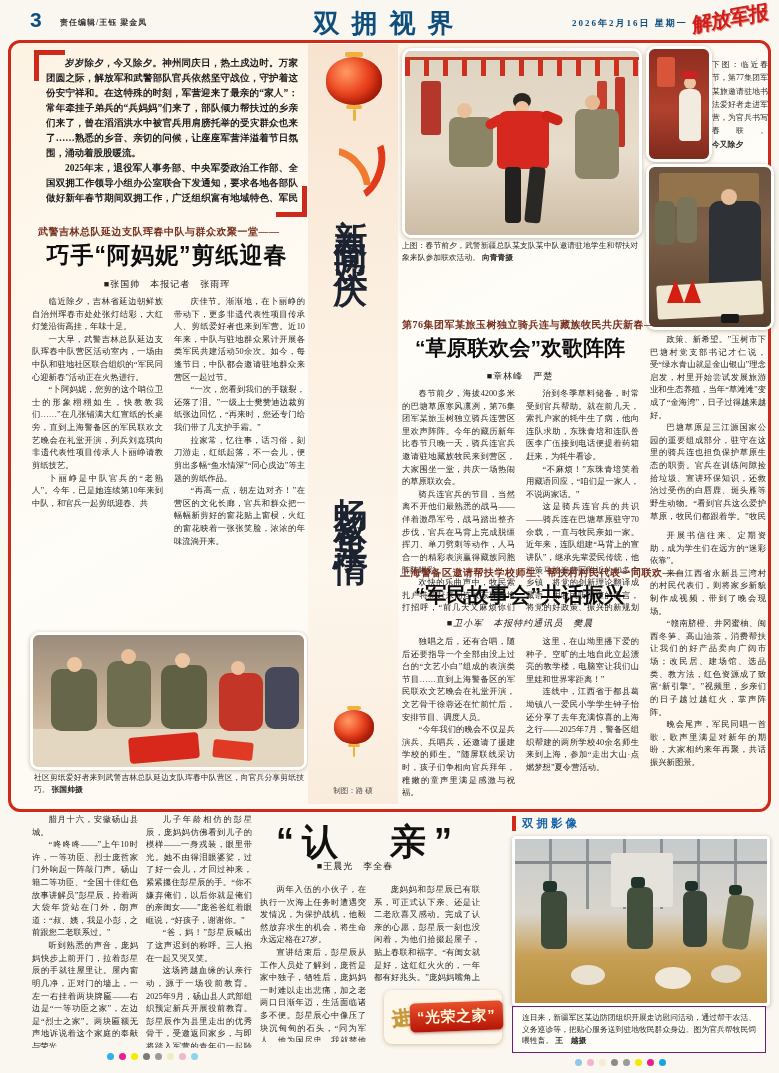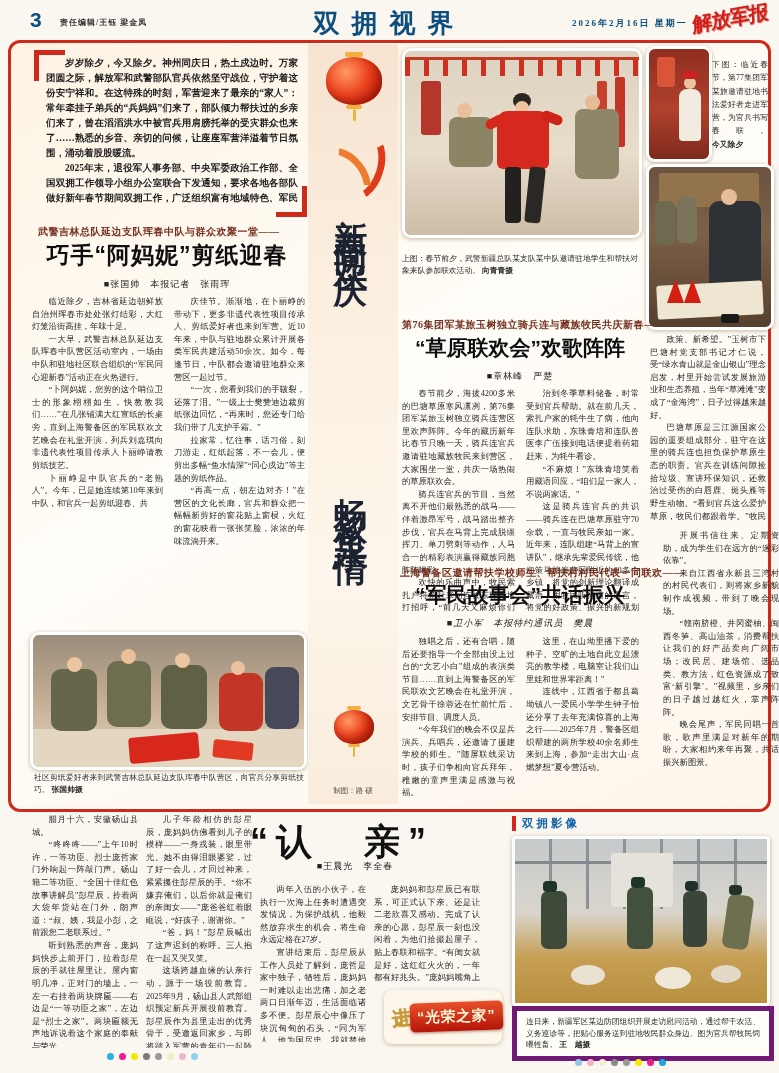--- a/index.html
+++ b/index.html
@@ -34,25 +34,25 @@
   .strip{left:308px;top:44px;width:90px;height:760px;background:linear-gradient(180deg,#f7e3d0 0%,#fbeede 30%,#fdf6ec 70%,#f9ecdc 100%);}
   .vtitle{writing-mode:vertical-rl;text-orientation:upright;font-size:34px;font-weight:900;color:#1b2331;
           letter-spacing:13px;font-family:"Liberation Sans","DejaVu Sans",sans-serif;line-height:1;}
   .credit-small{font-size:7.5px;color:#4a4a4a;text-align:center;}
   .lantern .lbody{background:radial-gradient(circle at 36% 32%,#ff9a64 0%,#ec4520 45%,#b31504 95%);
                   border-radius:50%/46%;position:relative;box-shadow:inset -4px -4px 8px rgba(120,10,0,.5);}
   .lantern .lcap,.lantern .lbase{background:#f0b23c;border-radius:2px;margin:0 auto;}
   .lantern .ltassel{background:#e7b43d;margin:0 auto;border-radius:2px;}
   .ribbon{border:7px solid transparent;border-right:7px solid #e03a1b;border-radius:50%;}
   
-  .renqin-title{font-size:36px;font-weight:900;letter-spacing:8px;color:#111;text-align:left;
+  .renqin-title{font-size:36px;font-weight:900;letter-spacing:8px;color:#111;text-align:right;
                 font-family:"Liberation Sans","DejaVu Sans",sans-serif;white-space:nowrap;}
   .essay-label{font-size:11.5px;font-weight:900;color:#1563a8;letter-spacing:3px;font-family:"Liberation Sans",sans-serif;
                border-left:4px solid #d3281c;padding-left:6px;}
-  .capbox{border:5px solid #701a75;padding:5px 9px;background:#fffdf8;}
+  .capbox{border:1px solid #701a75;padding:5px 9px;background:#fffdf8;}
   .dot{display:inline-block;width:7px;height:7px;border-radius:50%;margin:0 2.5px;vertical-align:middle;}
   .badge{background:#fdf6ea;border-radius:8px;box-shadow:0 1px 4px rgba(150,100,40,.4);}
   .badge-script{writing-mode:vertical-rl;font-size:19px;font-weight:900;color:#c8983c;transform:rotate(-8deg);
                 font-family:"Liberation Serif",serif;text-shadow:0 1px 0 #f5e3b8;}
   .badge-banner{background:linear-gradient(180deg,#e8502a,#b51507);border-radius:5px;transform:rotate(-2deg);
                 color:#fff6d8;font-weight:900;font-size:14.5px;letter-spacing:1px;padding:5px 7px;
                 box-shadow:0 1px 3px rgba(100,20,0,.5);white-space:nowrap;font-family:"Liberation Sans",sans-serif;}
 </style>
 </head>
 <body>
@@ -142,21 +142,21 @@
     <div class="ph" style="left:108px;top:42px;width:18px;height:16px;background:#2c2622;border-radius:50%;"></div>
     <div class="ph" style="left:110px;top:50px;width:14px;height:13px;background:#eec4a0;border-radius:50%;"></div>
     <div class="ph" style="left:92px;top:60px;width:52px;height:58px;background:#d6281e;border-radius:10px 10px 6px 6px;"></div>
     <div class="ph" style="left:80px;top:66px;width:20px;height:10px;background:#d6281e;border-radius:5px;transform:rotate(-28deg);"></div>
     <div class="ph" style="left:136px;top:62px;width:22px;height:10px;background:#cd2318;border-radius:5px;transform:rotate(22deg);"></div>
     <div class="ph" style="left:100px;top:116px;width:16px;height:56px;background:#23211f;border-radius:4px;"></div>
     <div class="ph" style="left:122px;top:116px;width:16px;height:56px;background:#2a2825;border-radius:4px;transform:rotate(6deg);"></div>
     <div class="ph" style="left:170px;top:58px;width:44px;height:70px;background:#8d8668;border-radius:8px;"></div>
     <div class="ph" style="left:180px;top:44px;width:15px;height:15px;background:#e5bb95;border-radius:50%;"></div>
   </div>
-  <div class="abs caption" style="left:402px;top:240px;width:236px;margin-top:13px;">
+  <div class="abs caption" style="left:402px;top:240px;width:236px;">
     <span>上图：春节前夕，武警新疆总队某支队某中队邀请驻地学生和帮扶对象来队参加联欢活动。</span>
     <span class="credit">向青青摄</span>
   </div>
 
   <div class="abs photo" style="left:646px;top:46px;width:60px;height:110px;">
     <div class="ph" style="left:0;top:0;right:0;bottom:0;background:linear-gradient(180deg,#8f2e20 0%,#b0412d 55%,#7e2a1d 100%);"></div>
     <div class="ph" style="left:8px;top:8px;width:18px;height:30px;background:#d8553a;border-radius:3px;"></div>
     <div class="ph" style="left:30px;top:40px;width:22px;height:52px;background:#f2ece0;border-radius:8px 8px 4px 4px;"></div>
     <div class="ph" style="left:35px;top:28px;width:12px;height:12px;background:#ecc3a0;border-radius:50%;"></div>
     <div class="ph" style="left:33px;top:22px;width:16px;height:8px;background:#c22;border-radius:4px;"></div>
@@ -200,21 +200,21 @@
   <div class="abs headline" style="left:398px;top:581px;width:244px;font-size:21px;">“军民故事会”共话振兴</div>
   <div class="abs byline" style="left:398px;top:617px;width:244px;font-style:italic;">■卫小军　本报特约通讯员　樊晨</div>
   <div class="abs bodycol" style="left:402px;top:636px;width:113px;height:166px;">
       <p>独唱之后，还有合唱，随后还要指导一个全部由没上过台的“文艺小白”组成的表演类节目……直到上海警备区的军民联欢文艺晚会在礼堂开演，文艺骨干徐蓉还在忙前忙后，安排节目、调度人员。</p>
       <p>“今年我们的晚会不仅是兵演兵、兵唱兵，还邀请了援建学校的师生。”随屏联线采访时，孩子们争相向官兵拜年，稚嫩的童声里满是感激与祝福。</p>
     </div>
   <div class="abs bodycol" style="left:526px;top:636px;width:113px;height:166px;">
       <p>这里，在山坳里播下爱的种子。空旷的土地自此立起漂亮的教学楼，电脑室让我们山里娃和世界零距离！”</p>
       <p>连线中，江西省于都县葛坳镇八一爱民小学学生钟子怡还分享了去年充满惊喜的上海之行——2025年7月，警备区组织帮建的两所学校40余名师生来到上海，参加“走出大山·点燃梦想”夏令营活动。</p>
     </div>
-  <div class="abs bodycol" style="left:650px;top:530px;width:116px;height:272px;margin-left:13px;">
+  <div class="abs bodycol" style="left:650px;top:530px;width:116px;height:272px;">
       <p>开展书信往来、定期资助，成为学生们在远方的“迷彩依靠”。</p>
       <p>来自江西省永新县三湾村的村民代表们，则将家乡新貌制作成视频，带到了晚会现场。</p>
       <p>“赣南脐橙、井冈蜜柚、闽西冬笋、高山油茶，消费帮扶让我们的好产品卖向广阔市场；改民居、建场馆、选品类、教方法，红色资源成了致富‘新引擎’。”视频里，乡亲们的日子越过越红火，掌声阵阵。</p>
       <p>晚会尾声，军民同唱一首歌，歌声里满是对新年的期盼，大家相约来年再聚，共话振兴新图景。</p>
     </div>
 
   <div class="abs renqin-title" style="left:250px;top:818px;width:210px;">“认　亲”</div>
   <div class="abs byline" style="left:250px;top:860px;width:210px;">■王晨光　李全春</div>
   <div class="abs bodycol" style="left:32px;top:814px;width:106px;height:234px;">
       <p>腊月十六，安徽砀山县城。</p>

